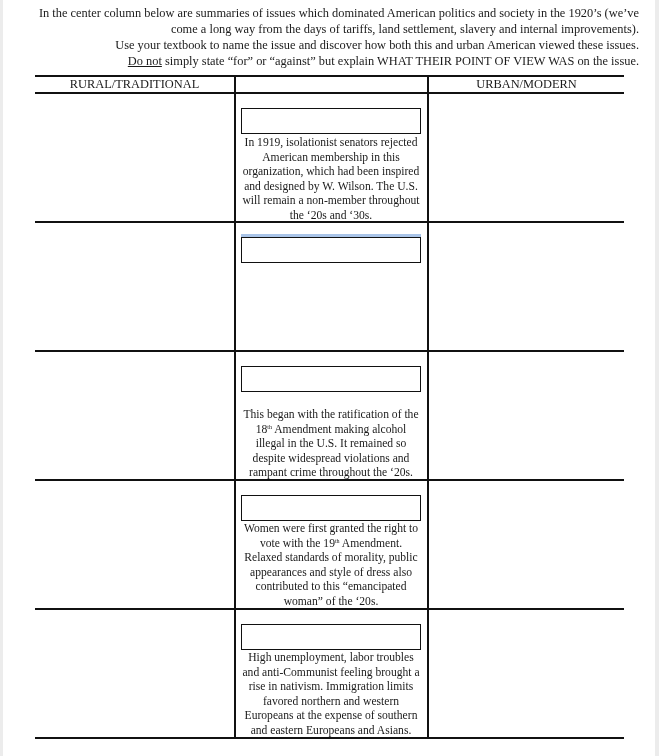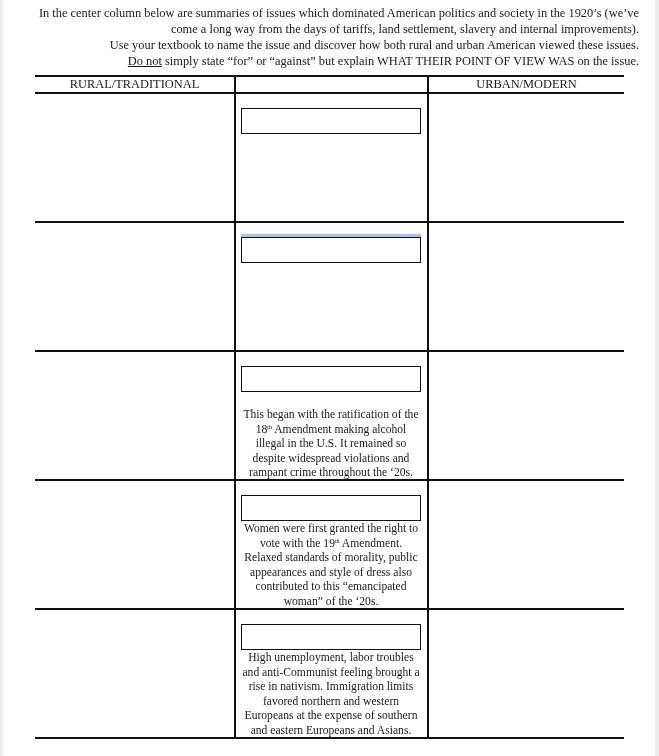--- a/index.html
+++ b/index.html
@@ -34,21 +34,21 @@
   .side-cell { position: absolute; }
 </style>
 </head>
 <body>
 
 <div class="edge-left"></div>
 <div class="edge-right"></div>
 
 <div class="intro">
   <div>In the center column below are summaries of issues which dominated American politics and society in the 1920’s (we’ve come a long way from the days of tariffs, land settlement, slavery and internal improvements).</div>
-  <div><span>Use your textbook to </span><b>name the issue</b><span> and discover how </span><b>both rural and urban American viewed these issues</b><span>.</span></div>
+  <div><span>Use your textbook to </span><b>name the issue</b><span> and discover how </span><b>both this and urban American viewed these issues</b><span>.</span></div>
   <div><u>Do not</u><span> simply state “for” or “against” but explain  </span><b>WHAT THEIR POINT OF VIEW WAS</b><span> on the issue.</span></div>
 </div>
 
 <div>
   <div class="hline" style="top:75px"></div>
   <div class="hline" style="top:92px"></div>
   <div class="hline" style="top:221px"></div>
   <div class="hline" style="top:350px"></div>
   <div class="hline" style="top:479px"></div>
   <div class="hline" style="top:608px"></div>
@@ -57,20 +57,21 @@
   <div class="vline" style="left:427px; top:75px; height:663px"></div>
 
   <div class="col-head" style="left:35px; width:199px">RURAL/TRADITIONAL</div>
   <div class="col-head" style="left:236px; width:190px"></div>
   <div class="col-head" style="left:429px; width:195px">URBAN/MODERN</div>
 
   <div class="side-cell" style="left:36px; top:94px; width:197px; height:126px"></div>
   <div class="side-cell" style="left:429px; top:94px; width:194px; height:126px"></div>
   <div class="cell" style="top:108px">
     <input class="answer-box" type="text" value="" style="">
+    <div class="desc" style="margin-top:2px">In 1919, isolationist senators rejected American membership in this organization, which had been inspired and designed by W. Wilson.  The U.S. will remain a non-member throughout the ‘20s and ‘30s.</div>
   </div>
 
   <div class="side-cell" style="left:36px; top:223px; width:197px; height:126px"></div>
   <div class="side-cell" style="left:429px; top:223px; width:194px; height:126px"></div>
   <div class="cell" style="top:237px">
     <input class="answer-box focused" type="text" value="" style="">
   </div>
 
   <div class="side-cell" style="left:36px; top:352px; width:197px; height:126px"></div>
   <div class="side-cell" style="left:429px; top:352px; width:194px; height:126px"></div>

